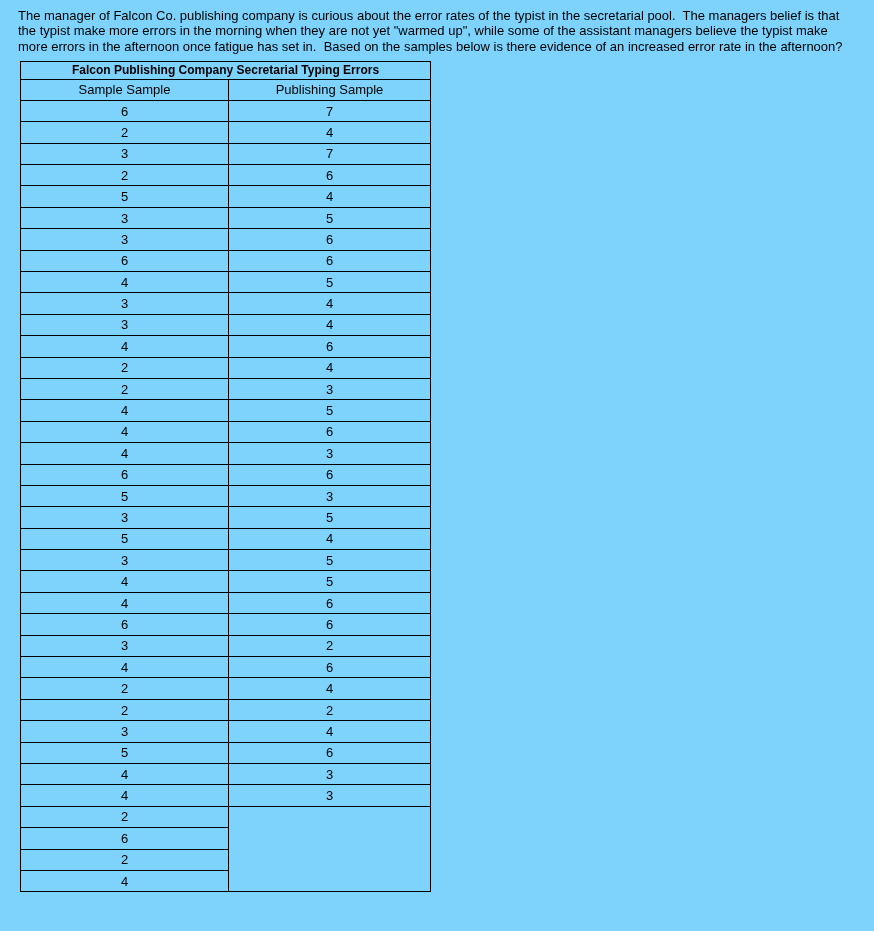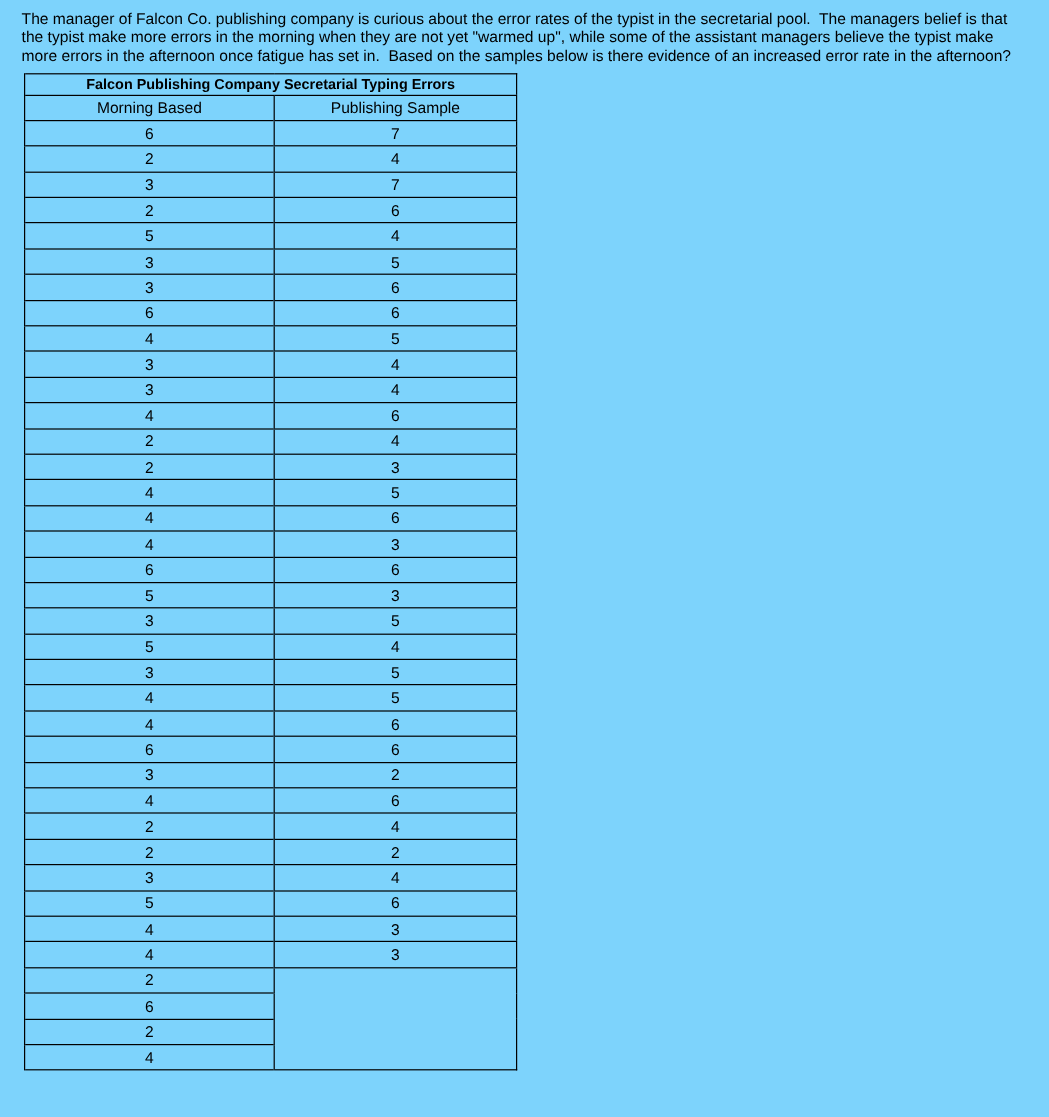--- a/index.html
+++ b/index.html
@@ -75,21 +75,21 @@
   <table class="data-table">
     <colgroup>
       <col class="morning-col">
       <col class="afternoon-col">
     </colgroup>
     <thead>
       <tr class="title-row">
         <th colspan="2">Falcon Publishing Company Secretarial Typing Errors</th>
       </tr>
       <tr class="header-row">
-        <th>Morning Based</th>
+        <th>Sample Sample</th>
         <th>Publishing Sample</th>
       </tr>
     </thead>
     <tbody id="rows-body">
         <tr>
           <td>6</td>
           <td>7</td>
         </tr>
         <tr>
           <td>2</td>

